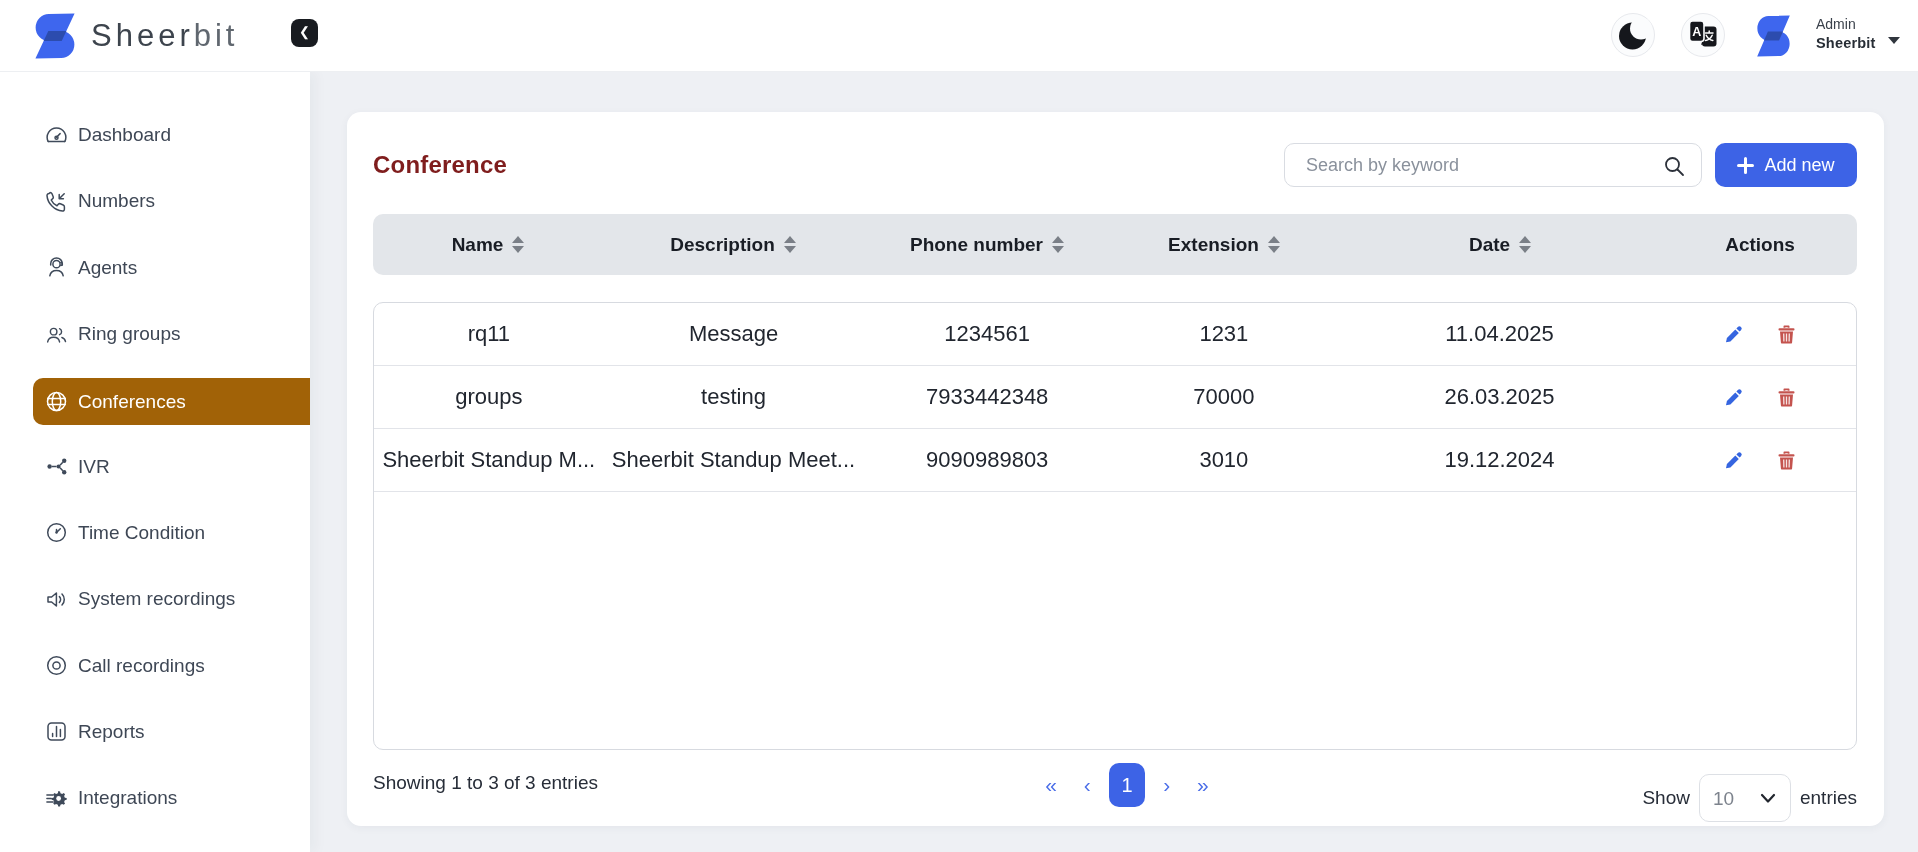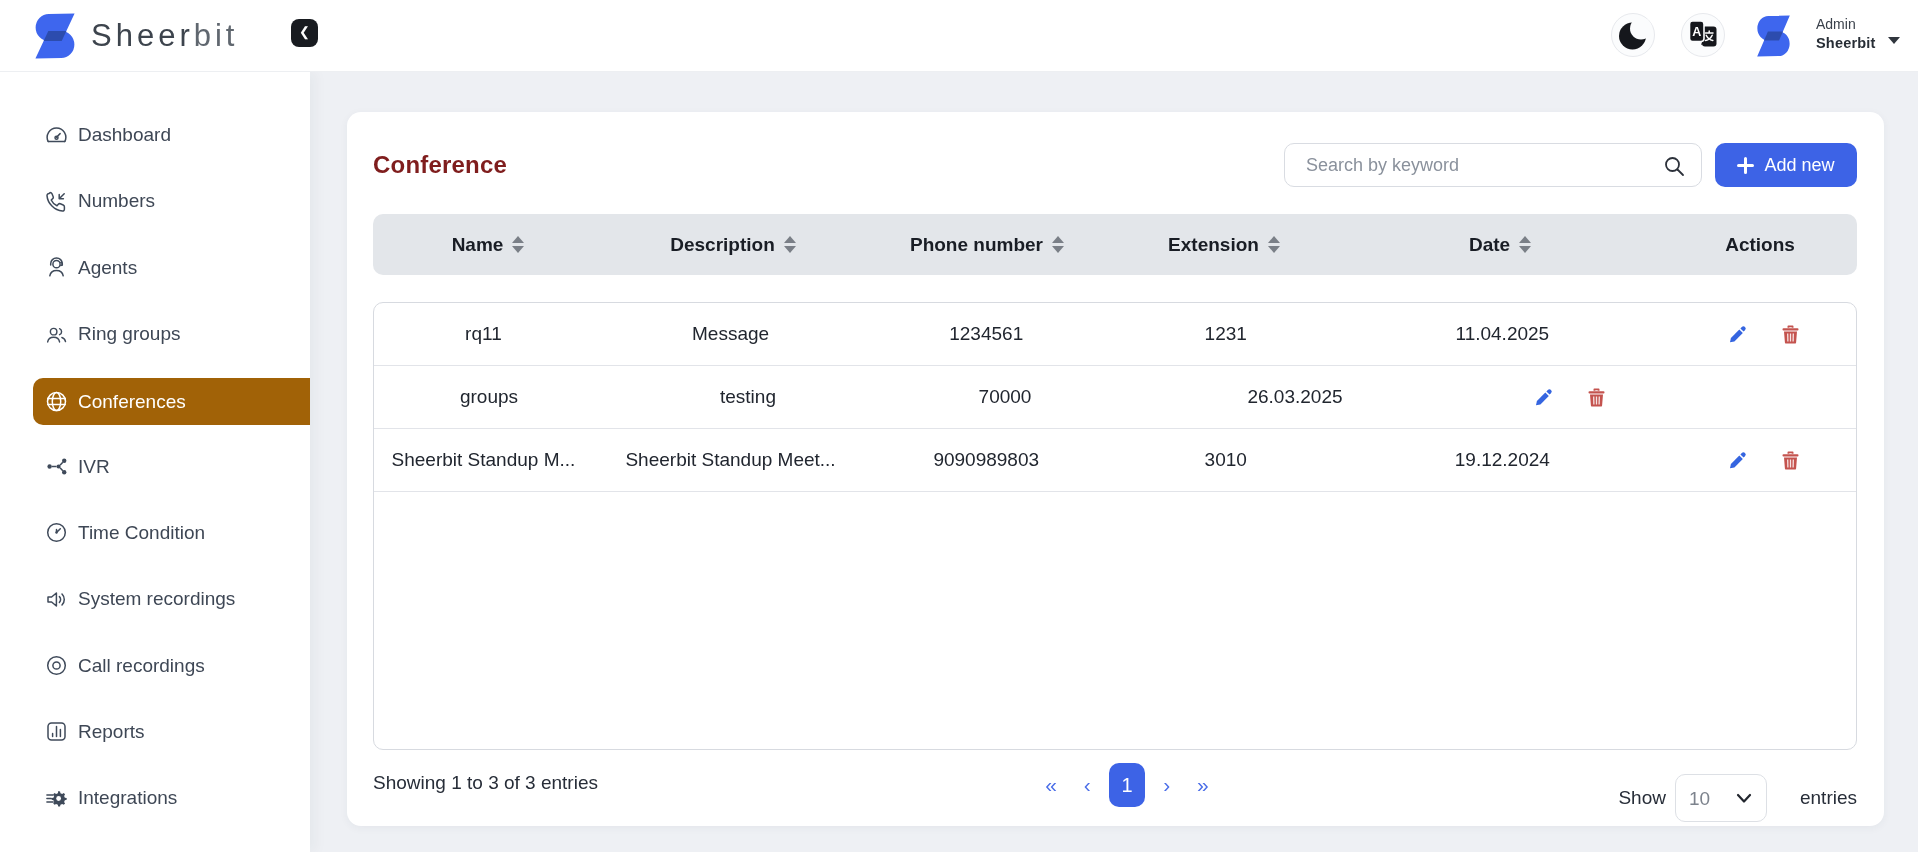--- a/index.html
+++ b/index.html
@@ -34,30 +34,30 @@
 
 .thead { position:absolute; left:26px; top:102px; width:1484px; height:61px; background:#e3e6ea; border-radius:10px; display:flex; align-items:center; font-size:19px; color:#191d25; font-weight:700; }
 .tc { display:flex; align-items:center; justify-content:center; }
 .c1{width:230px} .c2{width:260px} .c3{width:248px} .c4{width:226px} .c5{width:326px} .c6{width:194px}
 .sort { display:inline-flex; flex-direction:column; margin-left:9px; gap:3px; }
 .sort i { width:0; height:0; border-left:6px solid transparent; border-right:6px solid transparent; display:block; }
 .sort .up { border-bottom:7px solid #7a7f87; }
 .sort .dn { border-top:7px solid #7a7f87; }
 
 .tbody { position:absolute; left:26px; top:190px; width:1484px; height:448px; border:1px solid #d7dae0; border-radius:10px; overflow:hidden; }
-.trow { display:flex; align-items:center; height:63px; border-bottom:1px solid #e2e4e9; font-size:19px; color:#21262f;gap:14px; }
+.trow { display:flex; align-items:center; height:63px; border-bottom:1px solid #e2e4e9; font-size:22px; color:#21262f; }
 .trow .tc { height:100%; display:flex; align-items:center; justify-content:center; }
 .acts { display:flex; align-items:center; justify-content:center; gap:35px; }
 
 .footer-left { position:absolute; left:26px; top:660px; font-size:19px; color:#272d38; }
 .pager { position:absolute; left:690px; top:651px; width:180px; height:44px; display:flex; align-items:center; }
 .pg { color:#4b6ee8; font-size:21px; text-align:center; font-weight:500; }
 .page1 { width:38px; height:44px; background:#3d63e6; border-radius:10px; color:#fff; font-size:20px; display:flex; align-items:center; justify-content:center; }
 .show-wrap { position:absolute; right:27px; top:650px; display:flex; align-items:center; }
-.show-wrap .txt { font-size:19px; color:#272d38;margin-left:24px; }
+.show-wrap .txt { font-size:19px; color:#272d38; }
 .sel { width:92px; height:48px; border:1px solid #dde0e5; border-radius:10px; margin:12px 9px; position:relative; }
 .sel .v { position:absolute; left:13px; top:13px; font-size:19px; color:#7d838d; }
 .sel svg { position:absolute; right:14px; top:18px; }
 </style>
 </head>
 <body>
 <div class="sidebar">
   <div class="menu">
     <div class="mi">
         <span class="ic">
@@ -265,20 +265,21 @@
               <line x1="5.7" y1="8.4" x2="5.9" y2="16.6"></line>
               <line x1="8.5" y1="8.4" x2="8.5" y2="16.6"></line>
               <line x1="11.3" y1="8.4" x2="11.1" y2="16.6"></line>
             </g>
 </svg>
         </div>
     </div>
     <div class="trow">
       <div class="tc c1">groups</div>
         <div class="tc c2">testing</div>
+        <div class="tc c3">7933442348</div>
       <div class="tc c4">70000</div>
         <div class="tc c5">26.03.2025</div>
       <div class="tc c6 acts">
           <svg width="19" height="19" viewBox="0 0 19 19">
 <path d="M2.9 12.9 L11.3 4.5 L14.8 8 L6.4 16.4 L2 17.3 Z" fill="#3565e0"></path>
 <path d="M12.4 3.4 L13.8 2 a2.26 2.26 0 0 1 3.2 3.2 L15.6 6.6 Z" fill="#3565e0"></path>
 </svg> 
           <svg width="17" height="19" viewBox="0 0 17 19">
 <rect x="0.5" y="3.2" width="16" height="2.4" rx="1" fill="#c4534e"></rect>
 <path d="M5.5 2.8 V1.4 a0.8 0.8 0 0 1 0.8 -0.8 h4.4 a0.8 0.8 0 0 1 0.8 0.8 V2.8 h-1.8 V2.2 h-2.4 v0.6 Z" fill="#c4534e"></path>

